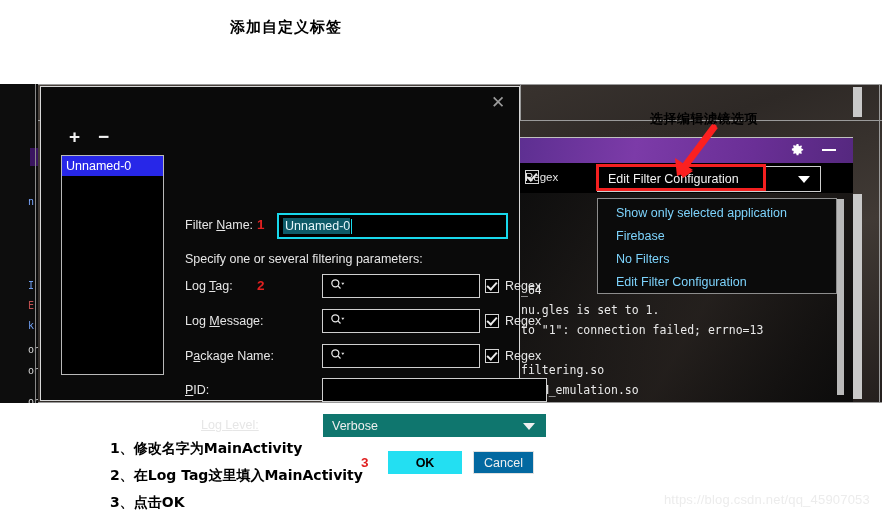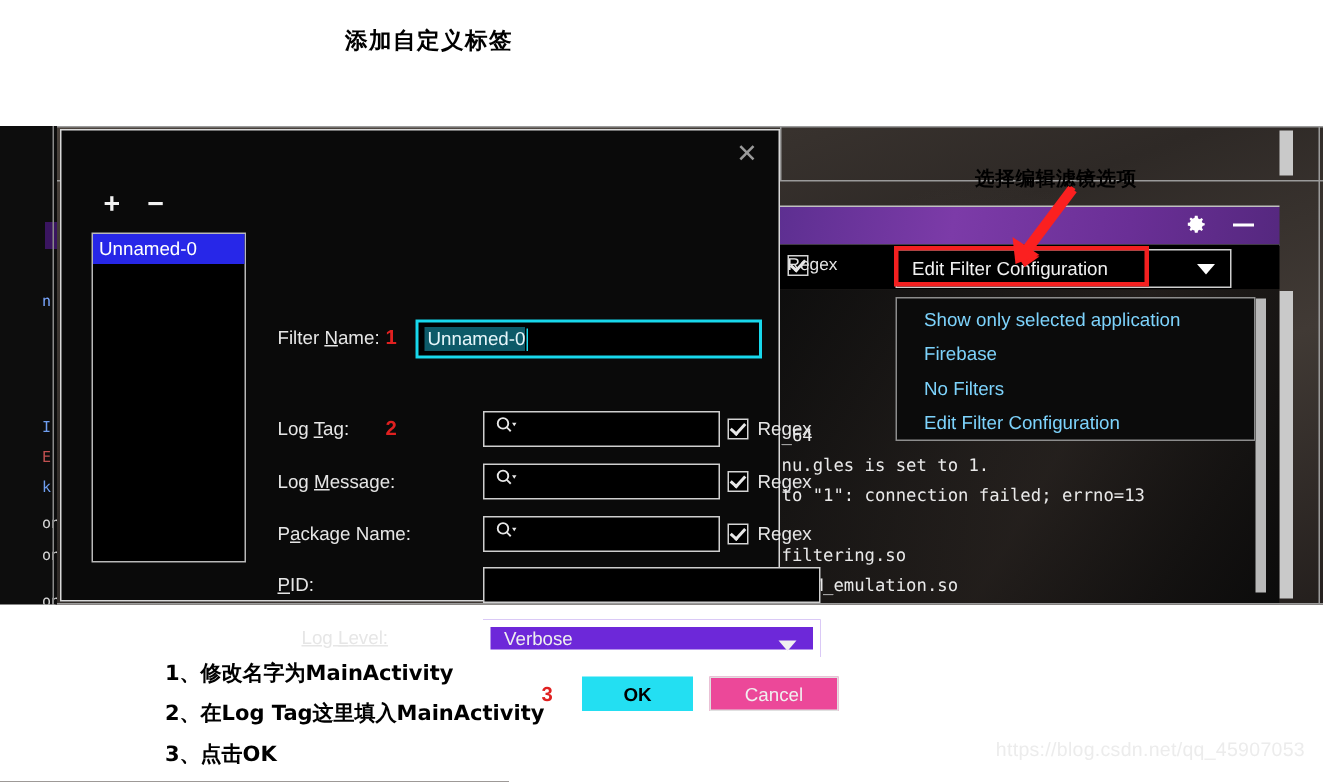--- a/index.html
+++ b/index.html
@@ -162,40 +162,40 @@
 
   .sfield{
     position:absolute;width:158px;height:24px;background:#000;border:1px solid #cfcfcf;
     box-sizing:border-box;display:flex;align-items:center;
   }
   .sfield .mag{margin-left:7px;}
   .pidfield{
     position:absolute;left:281px;top:291px;width:225px;height:24px;background:#000;border:1px solid #cfcfcf;box-sizing:border-box;
   }
   .levelfield{
-    position:absolute;left:281px;top:326px;width:225px;height:25px;background:#6d28d9;border:5px solid #ffffff;
+    position:absolute;left:281px;top:326px;width:225px;height:25px;background:#0f766e;border:1px solid #ffffff;
     box-sizing:border-box;display:flex;align-items:center;
   }
   .levelfield .val{color:#efefef;font-size:12.5px;margin-left:9px;}
   .levelfield .arr{
     position:absolute;right:11px;top:9px;width:0;height:0;
     border-left:6px solid transparent;border-right:6px solid transparent;border-top:7px solid #f0f0f0;
   }
 
   .regexwrap{position:absolute;display:flex;align-items:center;gap:6px;}
   .regexwrap .lb{color:#e6e6e6;font-size:12.5px;}
 
   .btn-ok{
     position:absolute;left:347px;top:364px;width:74px;height:23px;
     background:#23dff2;color:#000;font-size:12.5px;font-weight:bold;
     display:flex;align-items:center;justify-content:center;
   }
   .btn-cancel{
-    position:absolute;left:432px;top:364px;width:86px;height:23px;
-    background:#ec4899;color:#f0f0f0;font-size:12.5px;border:1px solid #e0e0e0;
+    position:absolute;left:432px;top:364px;width:61px;height:23px;
+    background:#0369a1;color:#f0f0f0;font-size:12.5px;border:1px solid #e0e0e0;
     box-sizing:border-box;display:flex;align-items:center;justify-content:center;
   }
 
   .watermark{
     position:absolute;right:12px;bottom:14px;
     color:#ececec;font-size:13px;letter-spacing:.2px;
     font-family:"Liberation Sans",sans-serif;
   }
 </style>
 </head>
@@ -291,20 +291,21 @@
       <div class="fl-item">Unnamed-0</div>
     </div>
 
     <div class="lbl" style="left:144px;top:131px;">Filter <u>N</u>ame:</div>
     <div class="step" style="left:216px;top:130px;">1</div>
     <div class="namefield">
       <span class="selected">Unnamed-0</span>
       <span class="caret"></span>
     </div>
 
+    <div class="lbl" style="left:144px;top:165px;">Specify one or several filtering parameters:</div>
 
     <div class="lbl" style="left:144px;top:192px;">Log <u>T</u>ag:</div>
     <div class="step" style="left:216px;top:191px;">2</div>
     <div class="sfield" style="left:281px;top:187px;">
       <span class="mag">
         <svg width="15" height="13" viewBox="0 0 18 15">
           <circle cx="6.4" cy="6" r="4.2" fill="none" stroke="#e8e8e8" stroke-width="1.5"></circle>
           <line x1="9.5" y1="9.2" x2="12.6" y2="12.3" stroke="#e8e8e8" stroke-width="1.5"></line>
           <polygon points="13.6,5.4 17.2,5.4 15.4,8.2" fill="#e8e8e8"></polygon>
         </svg>

